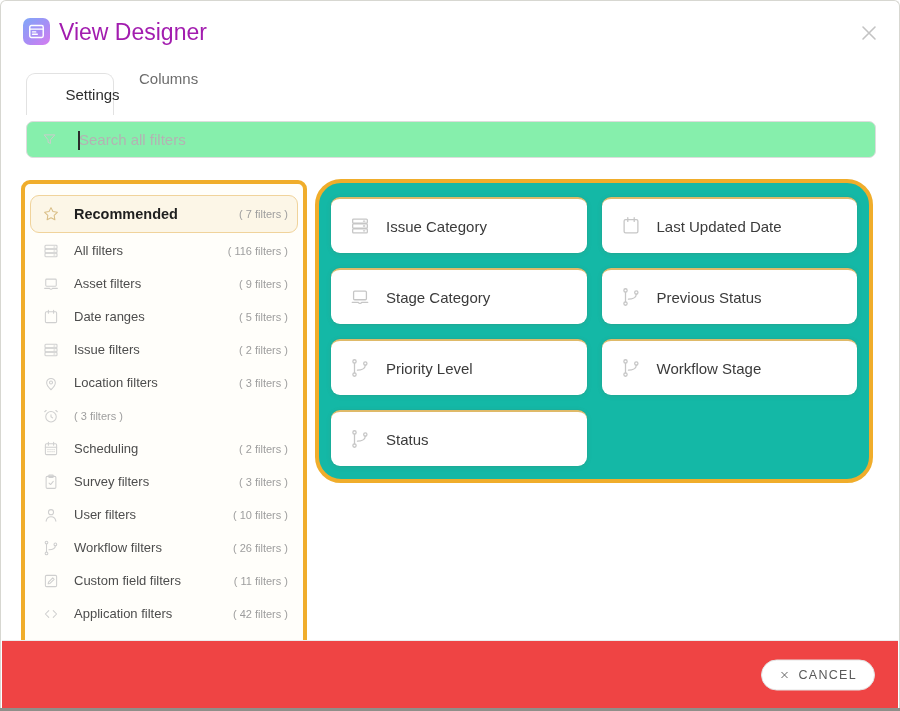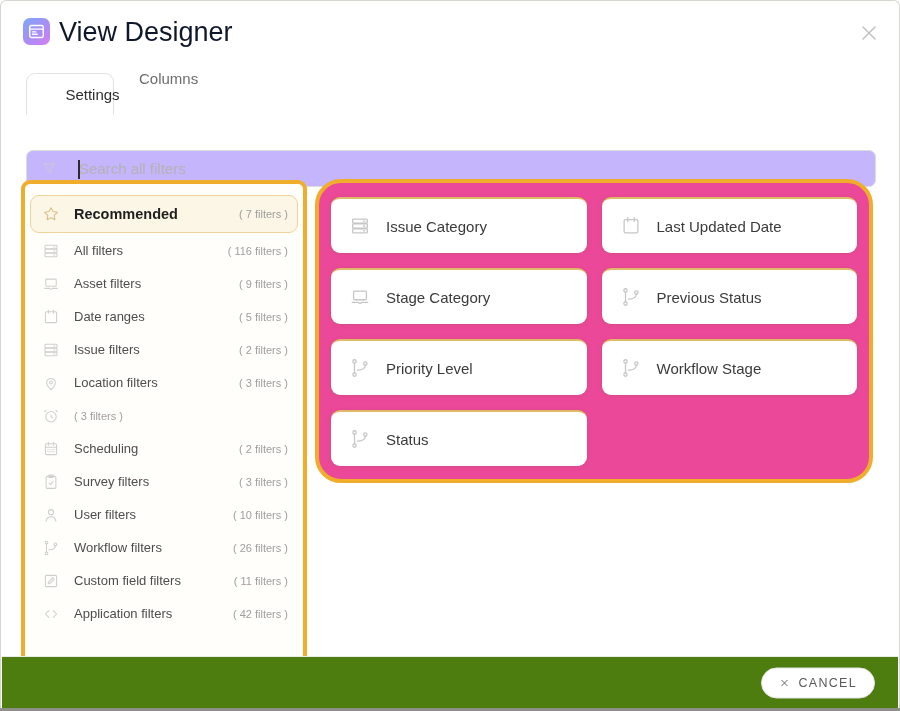--- a/index.html
+++ b/index.html
@@ -20,39 +20,39 @@
   }
   .bottom-edge{position:absolute;left:0;right:0;bottom:0;height:3px;background:#8f8f89;}
 
   
   .logo{
     position:absolute;left:22px;top:17px;width:27px;height:27px;border-radius:7px;
     background:linear-gradient(140deg,#7fa8f8 0%,#a98df5 55%,#d77cf0 100%);
     display:flex;align-items:center;justify-content:center;
   }
   .logo svg{width:19px;height:19px;stroke:#fff;fill:none;stroke-width:1.8;stroke-linecap:round;}
-  .title{position:absolute;left:58px;top:16px;font-size:27px;color:#0f172a;line-height:30px;}
+  .title{position:absolute;left:58px;top:16px;font-size:23px;color:#a21caf;line-height:30px;}
   .close-btn{position:absolute;right:18px;top:20px;width:24px;height:24px;color:#c3c3c3;cursor:pointer;}
   .close-btn svg{width:100%;height:100%;stroke:currentColor;stroke-width:1.6;stroke-linecap:round;fill:none;}
 
   
   .tab-active{
     position:absolute;left:25px;top:72px;width:88px;height:42px;
     border:1px solid #e2e2e2;border-bottom:none;border-radius:9px 9px 0 0;background:#fff;
     display:flex;align-items:center;justify-content:center;font-size:15px;color:#2e2e2e;cursor:pointer;padding-left:45px;
   }
   .tab-inactive{
     position:absolute;left:128px;top:56px;height:42px;padding:0 10px;
     display:flex;align-items:center;font-size:15px;color:#6c6c6c;cursor:pointer;
   }
 
   
   .search-box{
-    position:absolute;left:25px;top:149px;width:850px;height:37px;
-    border:1px solid #dddddd;border-radius:7px;background:#c4b5fd;
+    position:absolute;left:25px;top:120px;width:850px;height:37px;
+    border:1px solid #dddddd;border-radius:7px;background:#86efac;
     display:flex;align-items:center;
   }
   .search-box .funnel{width:17px;height:17px;margin-left:14px;color:#cbcbcb;flex:none;}
   .search-box .funnel svg{width:100%;height:100%;stroke:currentColor;fill:none;stroke-width:1.4;stroke-linejoin:round;}
   .search-caret{position:absolute;left:51px;top:9px;width:1.5px;height:19px;background:#2b2b2b;}
   .search-input{
     flex:1;border:none;outline:none;background:transparent;
     margin-left:21px;font-size:15px;color:#333;font-family:inherit;
   }
   .search-input::placeholder{color:#b3b3b3;}
@@ -72,39 +72,39 @@
   .sidebar-item .icon{width:18px;height:18px;margin:0 14px 0 11px;color:#cfcfcf;flex:none;}
   .sidebar-item.selected .icon{color:#d9be86;}
   .sidebar-item .icon svg{width:100%;height:100%;stroke:currentColor;fill:none;stroke-width:1.4;stroke-linecap:round;stroke-linejoin:round;}
   .sidebar-item .label{flex:1;font-size:13px;color:#4d4d4d;}
   .sidebar-item.selected .label{font-weight:700;color:#1f1f1f;font-size:14.5px;}
   .sidebar-item .count{font-size:11px;color:#9e9e9e;margin-right:9px;white-space:nowrap;}
 
   
   .ring-right{
     position:absolute;left:314px;top:178px;width:558px;height:304px;
-    border:4px solid var(--highlight-ring);border-radius:26px;background:#ec4899;
+    border:4px solid var(--highlight-ring);border-radius:26px;background:#14b8a6;
   }
   .cards-grid{
     position:absolute;inset:0;padding:14px 12px;
     display:grid;grid-template-columns:1fr 1fr;column-gap:15px;row-gap:15px;align-content:start;
   }
   .filter-card{
     height:56px;background:#fff;border-radius:9px;border-top:2px solid var(--card-accent);
     box-shadow:0 1px 5px rgba(120,100,60,.16),0 0 0 1px rgba(0,0,0,.02);
     display:flex;align-items:center;padding:0 18px;gap:15px;cursor:pointer;
   }
   .filter-card .icon{width:22px;height:22px;color:#c6c6c6;flex:none;}
   .filter-card .icon svg{width:100%;height:100%;stroke:currentColor;fill:none;stroke-width:1.4;stroke-linecap:round;stroke-linejoin:round;}
   .filter-card .label{font-size:15px;color:#3b3b3b;}
 
   
   .footer{
-    position:absolute;left:1px;right:1px;bottom:3px;height:52px;
-    background:#4d7c0f;border-top:1px solid #ececec;
+    position:absolute;left:1px;right:1px;bottom:3px;height:68px;
+    background:#ef4444;border-top:1px solid #ececec;
   }
   .cancel-btn{
     position:absolute;right:23px;top:50%;transform:translateY(-50%);
     height:31px;padding:0 17px;border-radius:16px;border:1px solid #e3e3e3;background:#fff;
     color:#595959;font-size:12.5px;letter-spacing:1.3px;
     display:flex;align-items:center;gap:8px;cursor:pointer;font-family:inherit;
   }
   .cancel-btn .x{width:11px;height:11px;display:block;}
   .cancel-btn .x svg{width:100%;height:100%;stroke:#555;stroke-width:2;stroke-linecap:round;fill:none;}
 </style>

